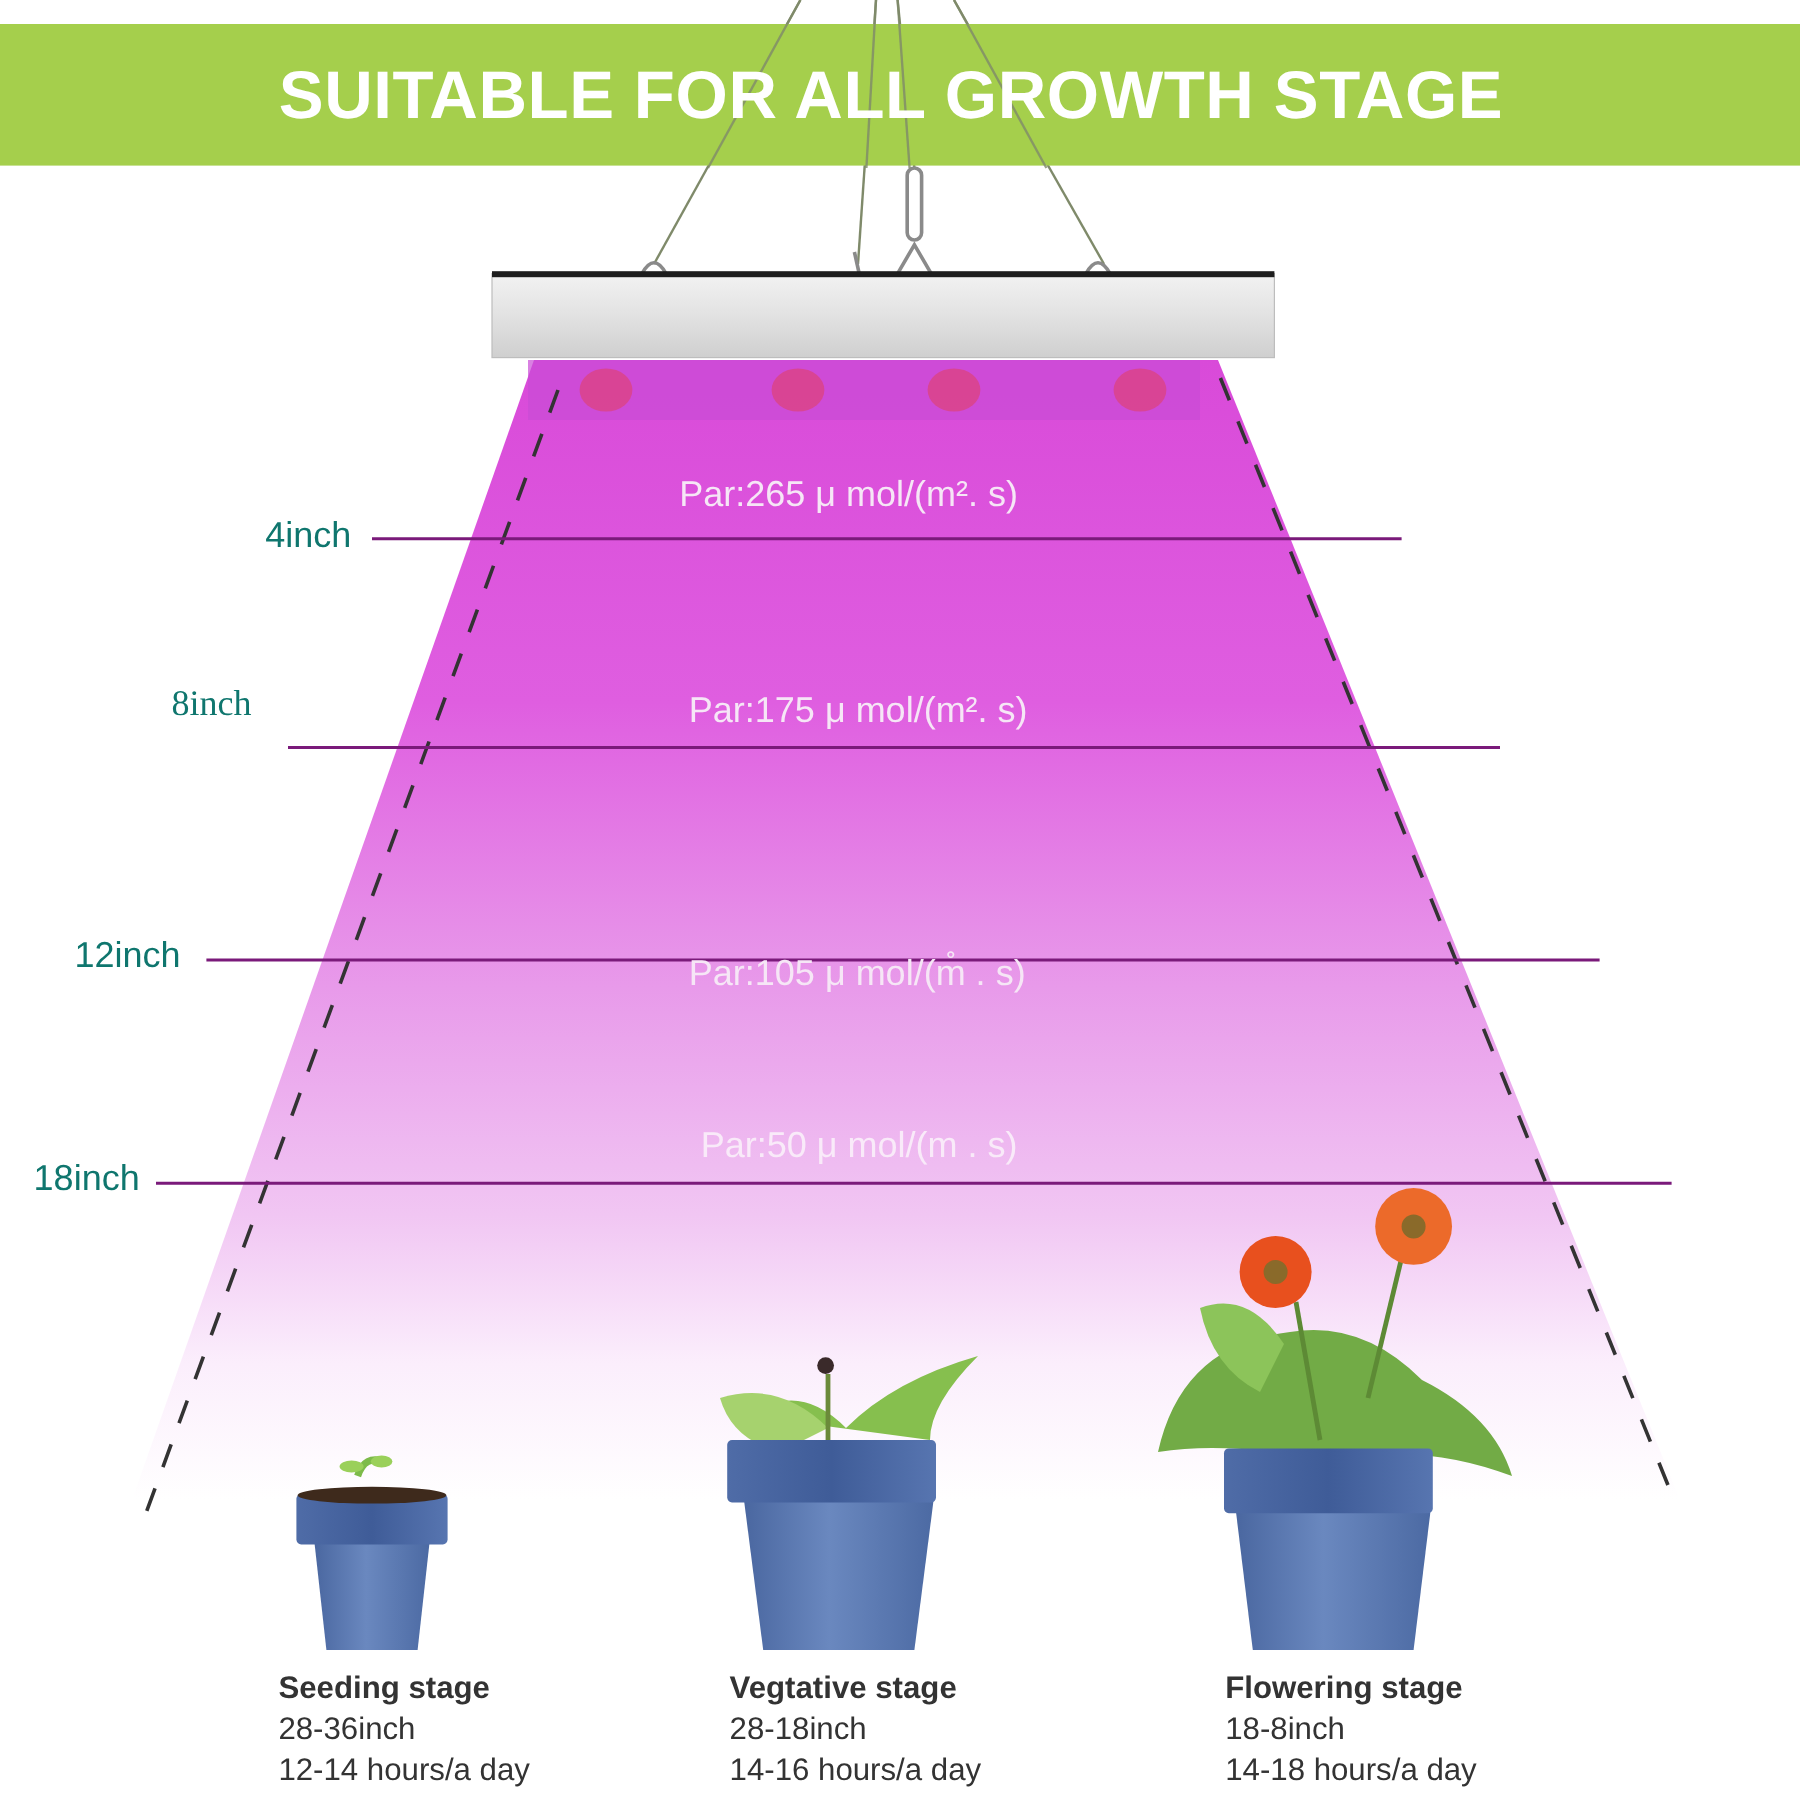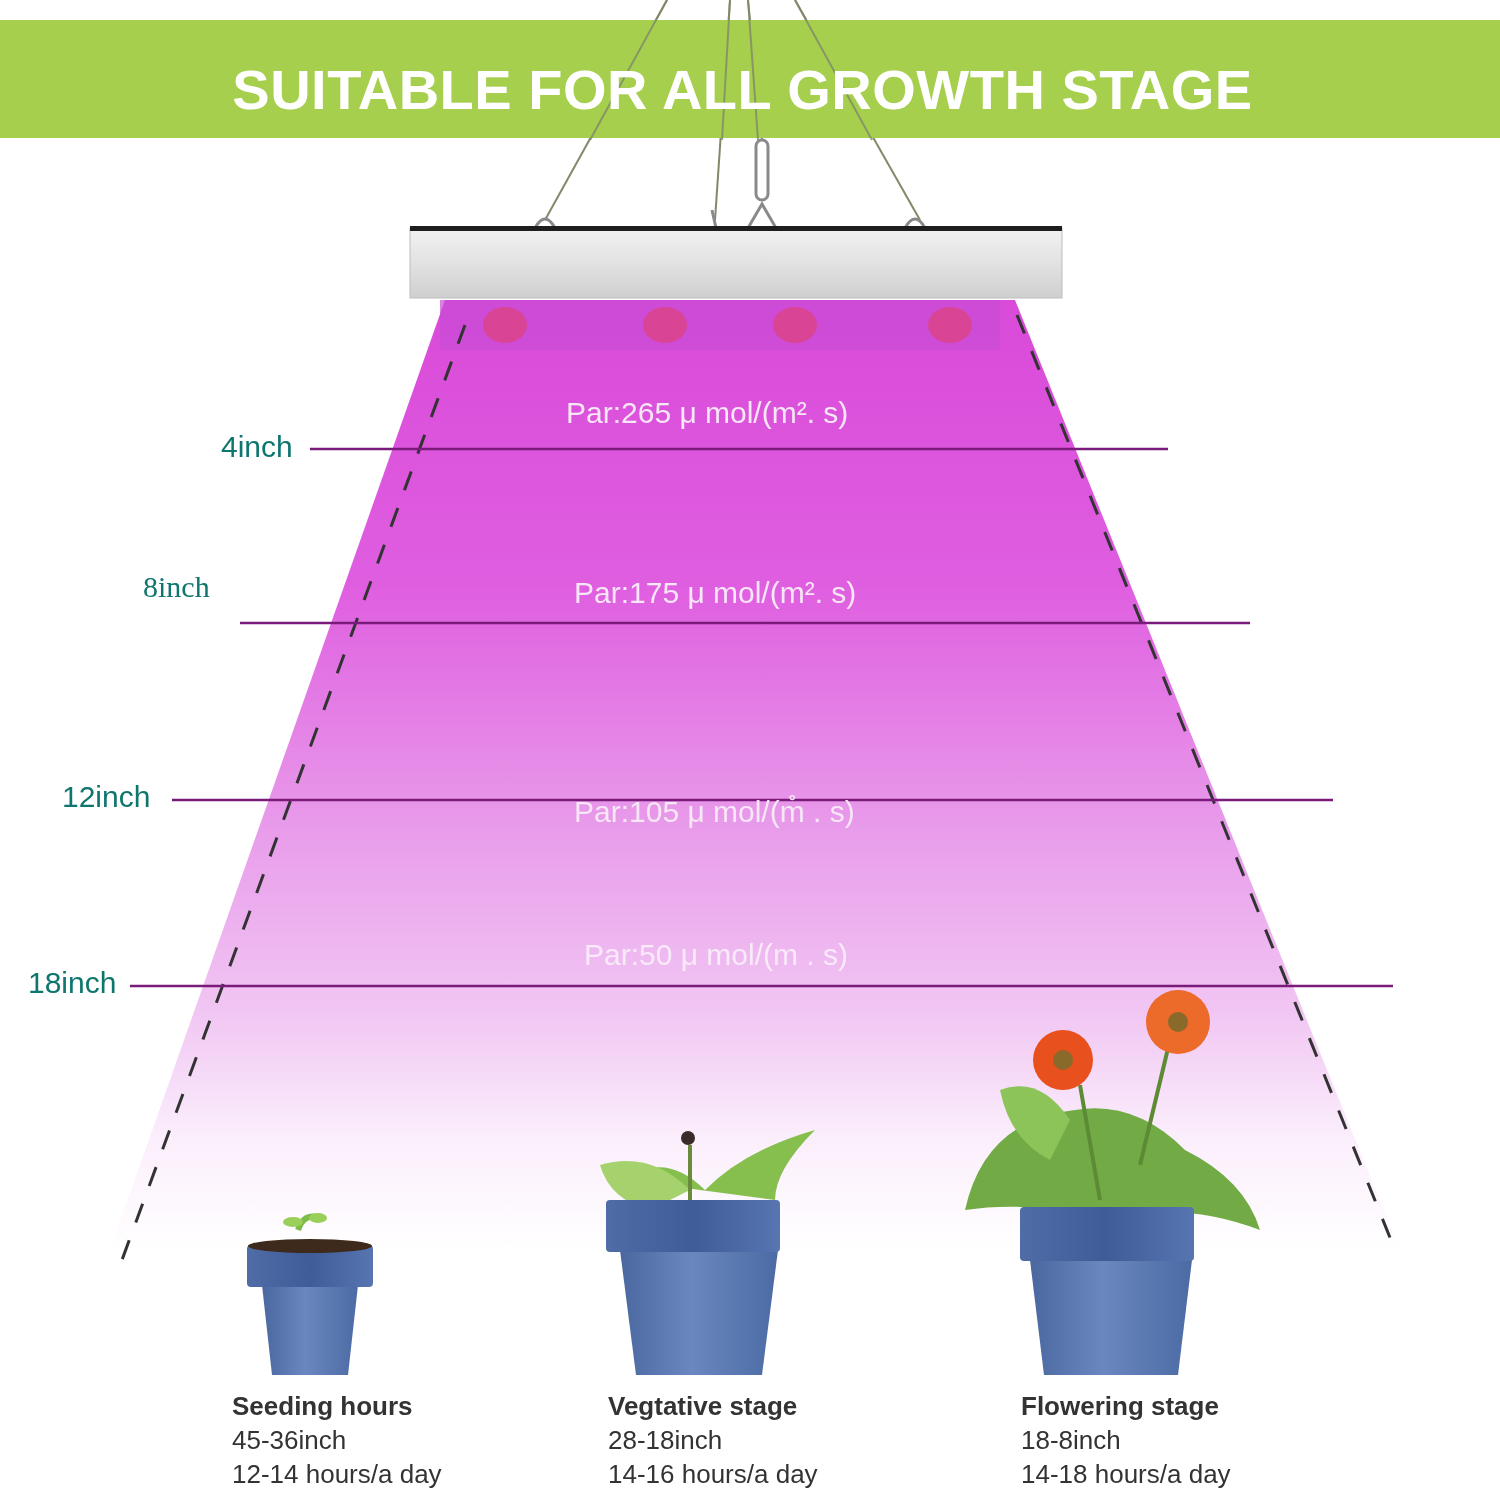--- a/index.html
+++ b/index.html
@@ -1,19 +1,19 @@
 <!DOCTYPE html>
 <html><head>
 <meta charset="utf-8">
 <style>
   html, body { margin:0; padding:0; background:#ffffff; }
   body { width:1500px; height:1500px; position:relative; overflow:hidden; font-family:"Liberation Sans", sans-serif; }
   .layer { position:absolute; left:0; top:0; width:1500px; height:1500px; }
   .banner { position:absolute; left:0; top:20px; width:1500px; height:118px; background:#a5cf4c; }
-  .banner-title { position:absolute; left:0; top:31px; width:1485px; height:118px; line-height:118px; text-align:center; color:#ffffff; font-weight:bold; font-size:56px; letter-spacing:0.5px; }
+  .banner-title { position:absolute; left:0; top:20px; width:1485px; height:118px; line-height:118px; text-align:center; color:#ffffff; font-weight:bold; font-size:56px; letter-spacing:0.5px; }
   .par { position:absolute; color:#f6e6f6; font-size:30px; white-space:nowrap;text-align:right; }
   .dist { position:absolute; color:#0f766e; font-size:30px; white-space:nowrap; }
   .stage { position:absolute; color:#333333; }
   .stage .name { font-size:26px; font-weight:bold; line-height:34px; height:34px; }
   .stage .line { font-size:26px; line-height:34px; height:34px; }
 </style>
 </head>
 <body>
 
 <svg class="layer" width="1500" height="1500" viewBox="0 0 1500 1500">
@@ -130,22 +130,22 @@
 <div class="par" style="left:574px; top:576px;">Par:175 μ  mol/(m². s)</div>
 <div class="par" style="left:574px; top:751px;margin-top:44px;">Par:105 μ  mol/(m̊ . s)</div>
 <div class="par" style="left:584px; top:938px; color:#f9eaf9;">Par:50 μ  mol/(m . s)</div>
 
 <div class="dist" style="left:221px; top:430px;">4inch</div>
 <div class="dist" style="left:143px; top:570px;font-family:Liberation Serif, serif;">8inch</div>
 <div class="dist" style="left:62px;  top:780px;">12inch</div>
 <div class="dist" style="left:28px;  top:966px;">18inch</div>
 
 <div class="stage" style="left:232px; top:1389px;">
-  <div class="name">Seeding hours</div>
-  <div class="line">45-36inch</div>
+  <div class="name">Seeding stage</div>
+  <div class="line">28-36inch</div>
   <div class="line">12-14 hours/a day</div>
 </div>
 <div class="stage" style="left:608px; top:1389px;">
   <div class="name">Vegtative stage</div>
   <div class="line">28-18inch</div>
   <div class="line">14-16 hours/a day</div>
 </div>
 <div class="stage" style="left:1021px; top:1389px;">
   <div class="name">Flowering stage</div>
   <div class="line">18-8inch</div>

